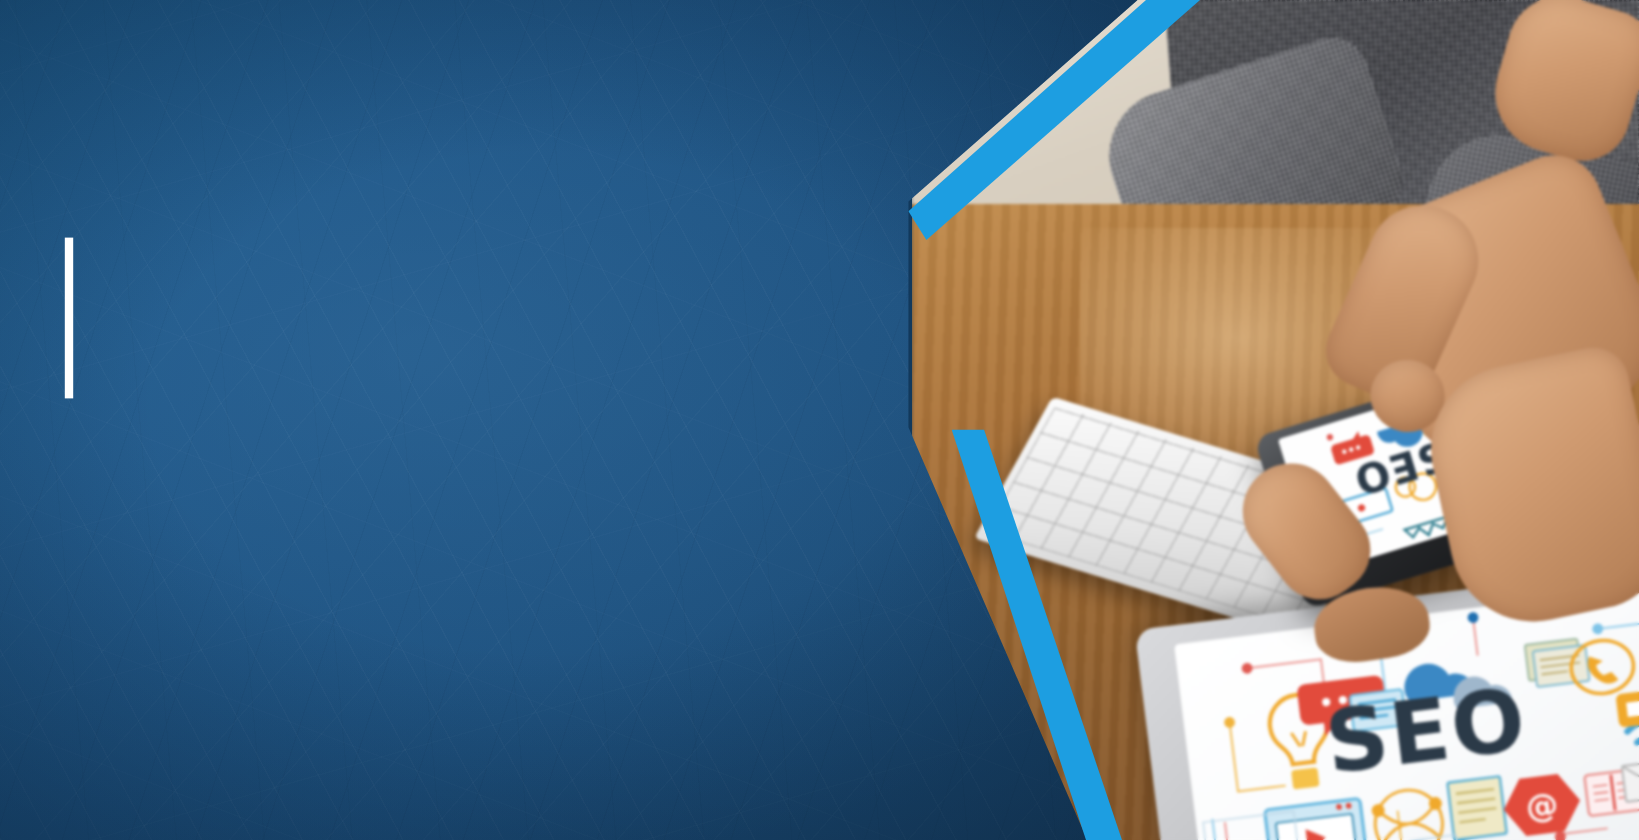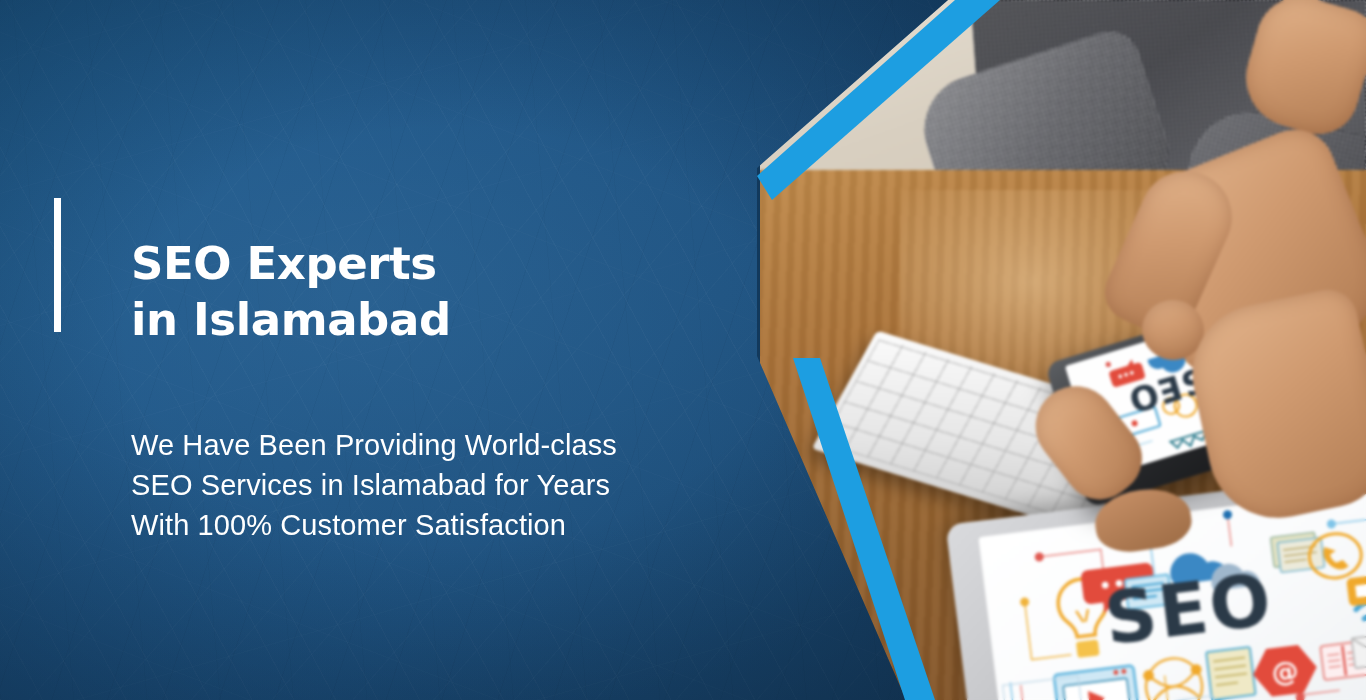--- a/index.html
+++ b/index.html
@@ -353,24 +353,15 @@
     <div class="ph blurlayer"></div>
   </div>
 
   <div id="navy"></div>
 
   <div id="stripeTop" class="stripe"></div>
   <div id="stripeBottom" class="stripe"></div>
 
   <div id="accentBar"></div>
 
-  <h1 id="heading">
-    <span class="hl">SEO Experts</span>
-    <span class="hl">in Islamabad</span>
-  </h1>
-
-  <p id="sub">
-    <span class="sl">We Have Been Providing World-class</span>
-    <span class="sl">SEO Services in Islamabad for Years</span>
-    <span class="sl">With 100% Customer Satisfaction</span>
-  </p>
+
 
 </div>
 
 </body></html>

